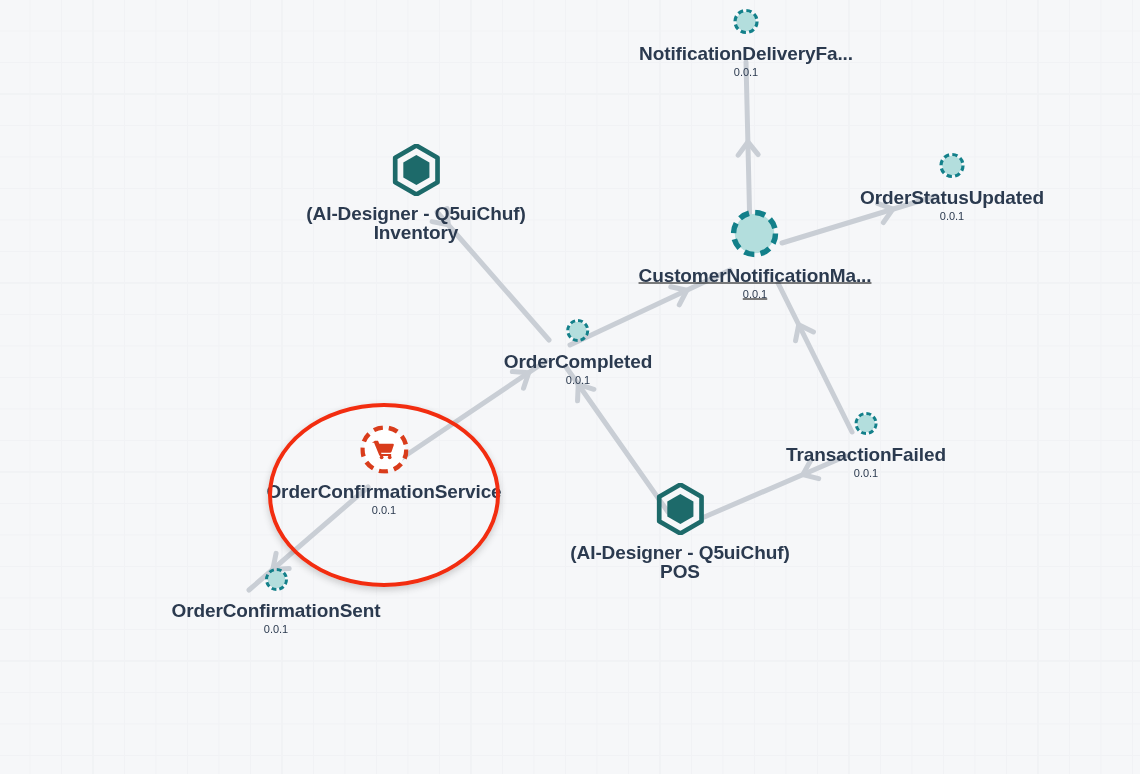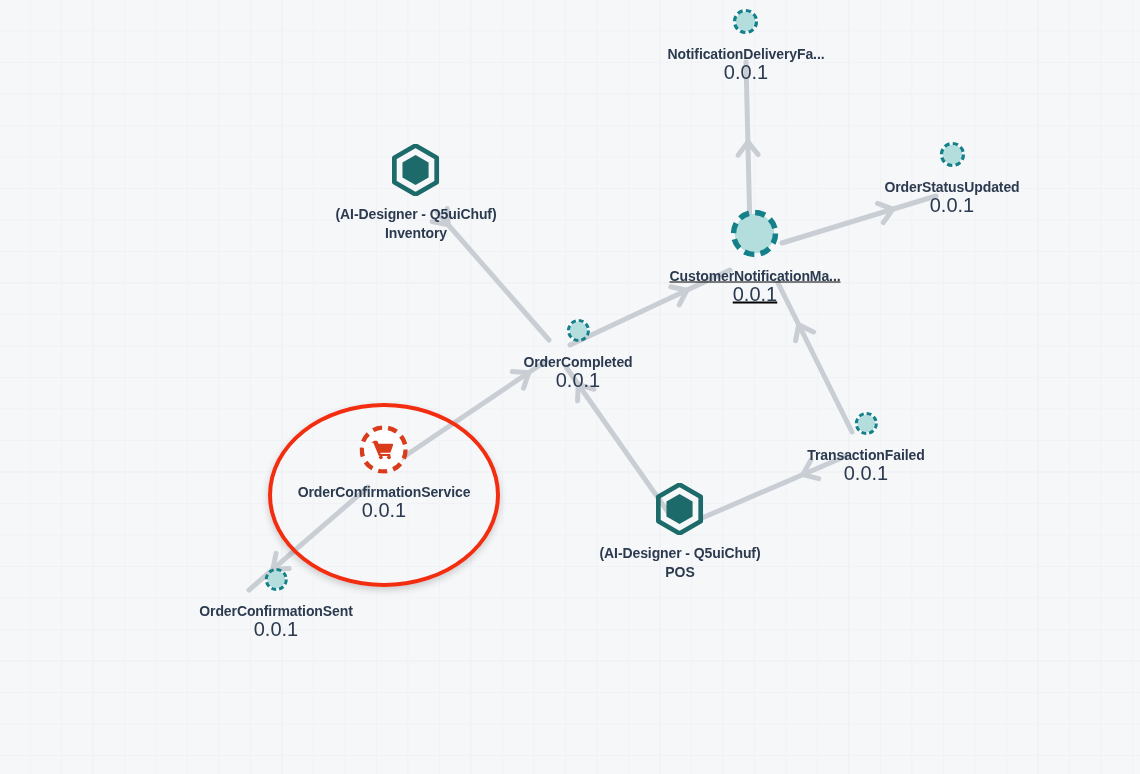--- a/index.html
+++ b/index.html
@@ -44,30 +44,30 @@
     flex-direction: column;
     align-items: center;
     cursor: pointer;
   }
   .glyph {
     position: relative;
     display: block;
   }
   .node-label {
     margin-top: 5px;
-    font-size: 14px;
+    font-size: 19px;
     font-weight: bold;
     color: #2b3a4f;
     white-space: nowrap;
     letter-spacing: -0.1px;
     text-align: center;
     line-height: 18px;
   }
   .node-version {
-    font-size: 20px;
+    font-size: 11px;
     font-weight: normal;
     color: #2b3a4f;
     white-space: nowrap;
     text-align: center;
     line-height: 18px;
   }
   .node-label.two-line { line-height: 18.5px; }
   #highlight-ring {
     position: absolute;
     transform: translate(-50%, -50%);
@@ -122,21 +122,21 @@
     </svg>
   <div id="node-layer">
       <div class="node" style="left: 746px; top: 44px;">
         <span class="glyph"><svg width="28" height="28" viewBox="0 0 28 28">
             <circle cx="14" cy="14" r="9.8" fill="#b3dedd"></circle>
             <circle cx="14" cy="14" r="11" fill="none" stroke="#13808a" stroke-width="3.22" stroke-dasharray="5.356415474370596 3.2829643230013335" stroke-linecap="butt"></circle>
           </svg></span>
         <div class="node-label">NotificationDeliveryFa...</div>
         <div class="node-version">0.0.1</div>
       </div>
-      <div class="node" style="left: 952px; top: 177px; align-items: center;">
+      <div class="node" style="left: 952px; top: 188px; align-items: center;">
         <span class="glyph"><svg width="28" height="28" viewBox="0 0 28 28">
             <circle cx="14" cy="14" r="9.8" fill="#b3dedd"></circle>
             <circle cx="14" cy="14" r="11" fill="none" stroke="#13808a" stroke-width="3.22" stroke-dasharray="5.356415474370596 3.2829643230013335" stroke-linecap="butt"></circle>
           </svg></span>
         <div class="node-label">OrderStatusUpdated</div>
         <div class="node-version">0.0.1</div>
       </div>
       <div class="node" style="left: 755px; top: 256px; text-decoration: underline;">
         <span class="glyph"><svg width="48" height="48" viewBox="0 0 48 48">
             <circle cx="24" cy="24" r="19.8" fill="#b3dedd"></circle>

